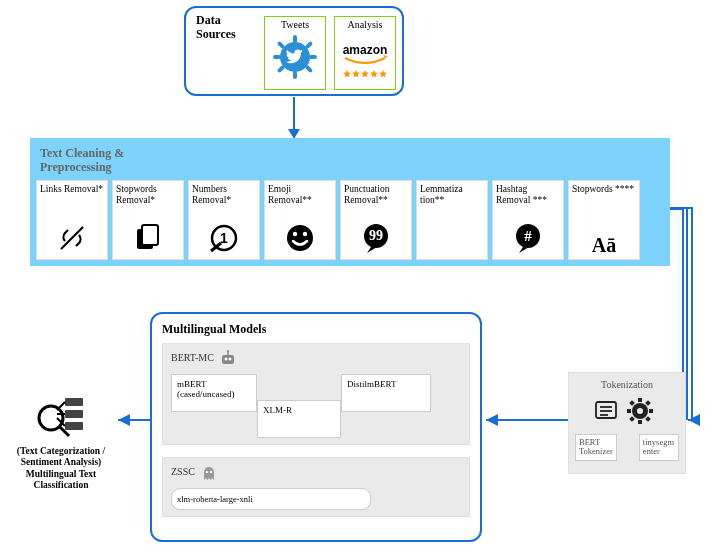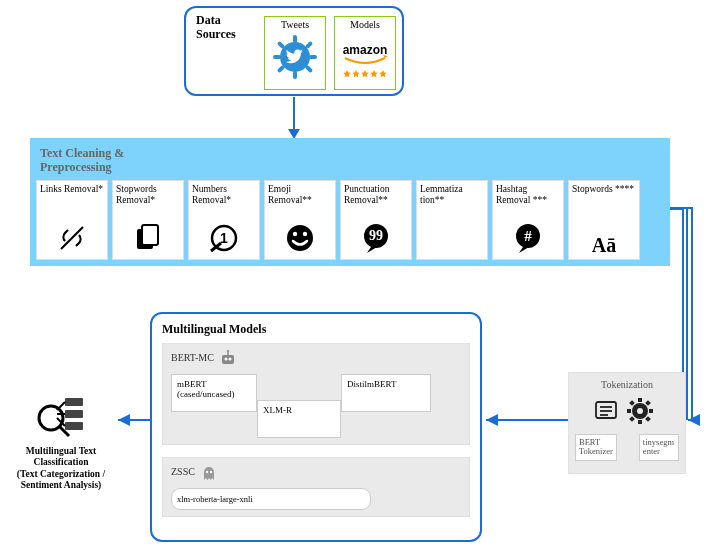--- a/index.html
+++ b/index.html
@@ -198,21 +198,21 @@
           <rect x="37" y="33" width="4" height="8" rx="2" transform="rotate(-45 39 37)"></rect>
           <rect x="9" y="33" width="4" height="8" rx="2" transform="rotate(45 11 37)"></rect>
           <rect x="37" y="9" width="4" height="8" rx="2" transform="rotate(45 39 13)"></rect>
         </g>
       </g>
       <path fill="#fff" d="M33 19c-.6.3-1.3.4-2 .5.7-.4 1.3-1.1 1.5-1.9-.7.4-1.4.7-2.2.9-.6-.7-1.6-1.1-2.6-1.1-2 0-3.5 1.6-3.5 3.5 0 .3 0 .6.1.8-2.9-.1-5.5-1.6-7.3-3.7-.3.5-.5 1.1-.5 1.8 0 1.2.6 2.3 1.6 2.9-.6 0-1.1-.2-1.6-.4 0 1.7 1.2 3.1 2.8 3.5-.3.1-.6.1-.9.1-.2 0-.4 0-.6-.1.4 1.4 1.7 2.4 3.3 2.4-1.2.9-2.7 1.5-4.3 1.5h-.8c1.5 1 3.3 1.5 5.2 1.5 6.3 0 9.7-5.2 9.7-9.7v-.4c.7-.5 1.3-1.1 1.7-1.8z"></path>
     </svg>
   </div>
 
   <div class="src-card" style="left:148px;">
-    <div class="src-label">Models</div>
+    <div class="src-label">Analysis</div>
     <svg width="56" height="50" viewBox="0 0 56 50">
       <text x="28" y="22" text-anchor="middle" font-family="Arial" font-weight="bold" font-size="12" fill="#000">amazon</text>
       <path d="M8 26 Q28 36 48 26" stroke="#ff9900" stroke-width="2" fill="none"></path>
       <path d="M48 26 l-2 -3 l5 1 z" fill="#ff9900"></path>
       <g fill="#ff9900">
         <path d="M10 38l1.2 2.4 2.6.4-1.9 1.8.4 2.6L10 44l-2.3 1.2.4-2.6-1.9-1.8 2.6-.4z"></path>
         <path d="M19 38l1.2 2.4 2.6.4-1.9 1.8.4 2.6L19 44l-2.3 1.2.4-2.6-1.9-1.8 2.6-.4z"></path>
         <path d="M28 38l1.2 2.4 2.6.4-1.9 1.8.4 2.6L28 44l-2.3 1.2.4-2.6-1.9-1.8 2.6-.4z"></path>
         <path d="M37 38l1.2 2.4 2.6.4-1.9 1.8.4 2.6L37 44l-2.3 1.2.4-2.6-1.9-1.8 2.6-.4z"></path>
         <path d="M46 38l1.2 2.4 2.6.4-1.9 1.8.4 2.6L46 44l-2.3 1.2.4-2.6-1.9-1.8 2.6-.4z"></path>
@@ -390,15 +390,15 @@
       <rect x="32" y="10" width="18" height="8" rx="1"></rect>
       <rect x="32" y="22" width="18" height="8" rx="1"></rect>
       <rect x="32" y="34" width="18" height="8" rx="1"></rect>
     </g>
     <g stroke="#000" stroke-width="2">
       <line x1="24" y1="22" x2="32" y2="14"></line>
       <line x1="24" y1="26" x2="32" y2="26"></line>
       <line x1="24" y1="30" x2="32" y2="38"></line>
     </g>
   </svg>
+  <div class="out-label" style="font-weight:bold;">(Text Categorization / Sentiment Analysis)</div>
   <div class="out-label">Multilingual Text Classification</div>
-  <div class="out-label" style="font-weight:bold;">(Text Categorization / Sentiment Analysis)</div>
 </div>
 
 </body></html>

